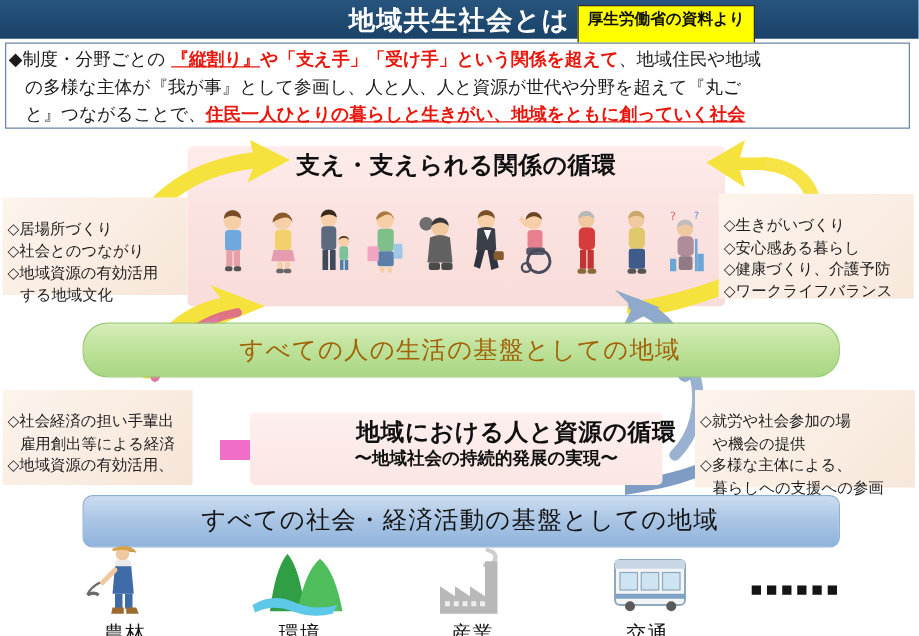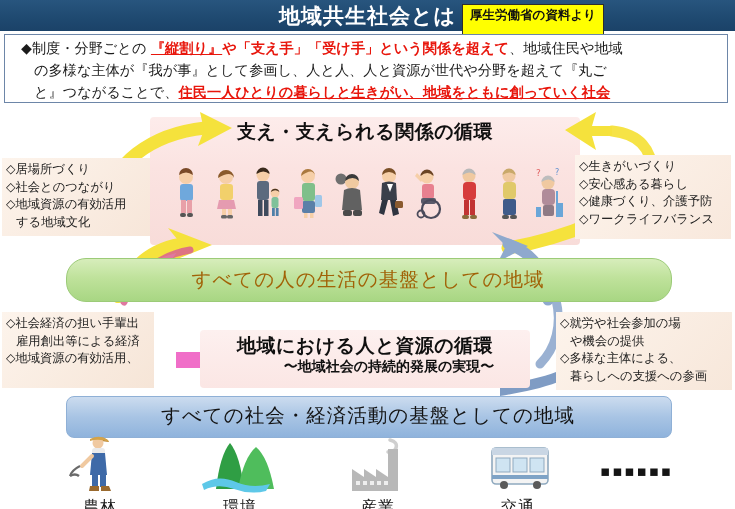--- a/index.html
+++ b/index.html
@@ -23,21 +23,21 @@
     position:absolute;right:8px;top:4px;
     background:#ffff00;border:1px solid #2d2d2d;
     color:#101010;font-size:12.5px;font-weight:bold;
     padding:2px 7px 16px 7px;line-height:15px;
   }
 
   
   .desc-box{
     position:absolute;left:4px;top:34px;width:724px;height:69px;
     border:1px solid #6d86a8;background:#ffffff;
-    padding:2px 4px 0 16px;box-sizing:border-box;
+    padding:2px 4px 0 2px;box-sizing:border-box;
   }
   .desc-line{
     font-size:14.2px;line-height:22px;color:#1b1b1b;white-space:nowrap;
     font-weight:500;
   }
   .desc-line.l2,.desc-line.l3{padding-left:13px;}
   .hl-red{color:#e8160c;font-weight:bold;}
   .hl-red-u{color:#e8160c;font-weight:bold;text-decoration:underline;}
   .hl-dark{color:#1b1b1b;}
 
@@ -53,21 +53,21 @@
   }
   .cycle1-sub{
     position:absolute;left:150px;top:142px;width:430px;text-align:center;
     font-size:14px;font-weight:bold;color:#101010;
   }
 
   
   .note-box{
     position:absolute;background:#faeee6;border:0;
     font-size:12.3px;line-height:17.5px;color:#1c1c1c;
-    padding:3px 4px;box-sizing:border-box;
+    padding:17px 4px;box-sizing:border-box;
   }
   .note-box .ln{white-space:nowrap;}
   .note-box .ind{padding-left:10px;}
   #note-tl{left:2px;top:158px;width:148px;height:78px;
     background:linear-gradient(135deg,#fdf4ec 0%,#f7e6d9 100%);}
   #note-tr{left:575px;top:155px;width:156px;height:84px;
     background:linear-gradient(135deg,#fdf4ec 0%,#f8e8dc 100%);}
   #note-bl{left:2px;top:312px;width:152px;height:76px;
     background:linear-gradient(135deg,#fdf4ec 0%,#f6e5d7 100%);}
   #note-br{left:556px;top:312px;width:176px;height:78px;
@@ -86,21 +86,21 @@
   }
 
   
   .cycle2-plate{
     position:absolute;left:200px;top:330px;width:330px;height:58px;
     background:linear-gradient(180deg,#fdf0ef 0%,#fbe6e4 100%);
     border-radius:4px;
   }
   .cycle2-title{
     position:absolute;left:200px;top:333px;width:330px;text-align:center;
-    font-size:19px;font-weight:bold;color:#101010;letter-spacing:.5px;
+    font-size:19px;font-weight:bold;color:#101010;letter-spacing:.5px;padding-left:48px;
   }
   .cycle2-sub{
     position:absolute;left:200px;top:358px;width:330px;text-align:center;
     font-size:14px;font-weight:bold;color:#101010;margin-left:24px;
   }
 
   
   .blue-band{
     position:absolute;left:66px;top:396px;width:604px;height:40px;
     border-radius:8px;

